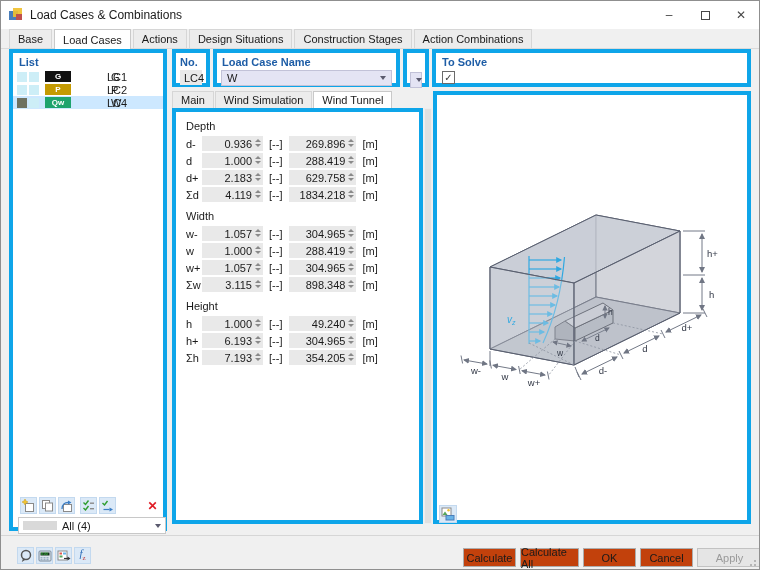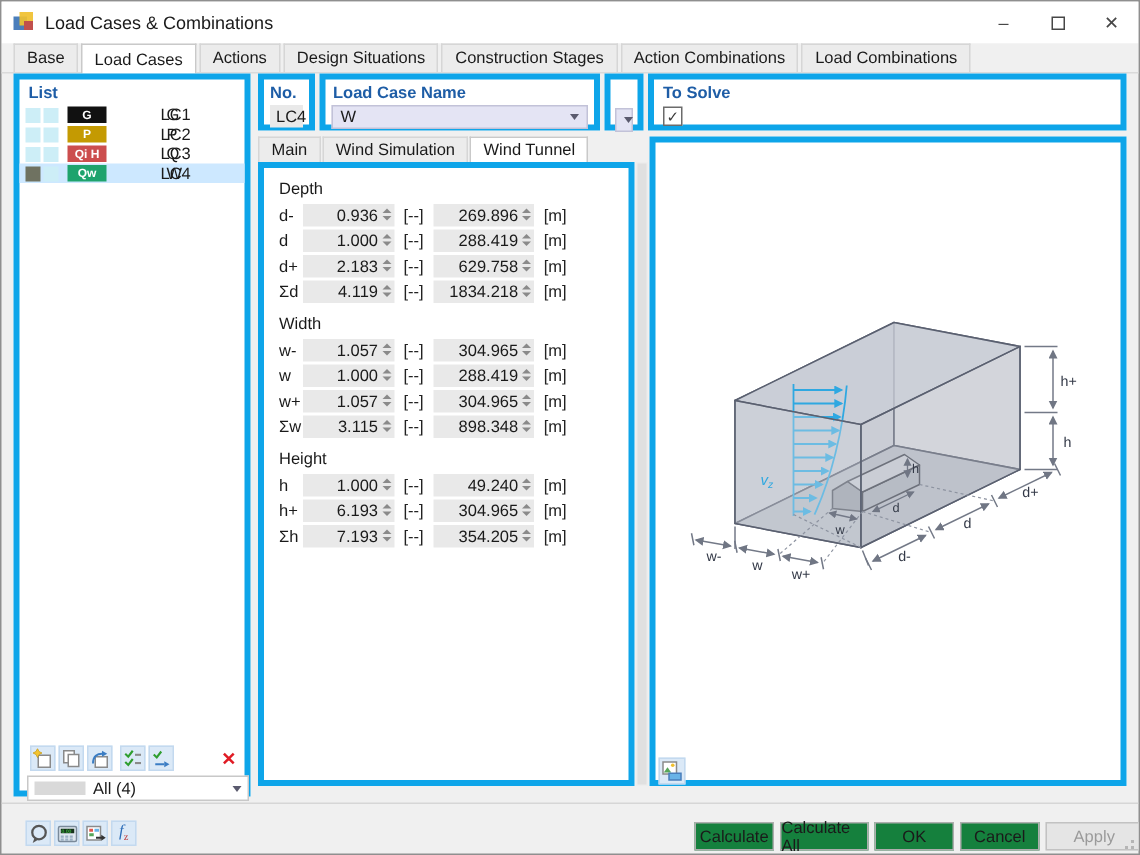--- a/index.html
+++ b/index.html
@@ -58,21 +58,21 @@
   .spin .dn { border-top:3px solid #8a8a8a; }
   
   .scrolltrack { position:absolute; left:423px; top:107px; width:8px; height:416px; background:#ededed; }
   .scrollthumb { position:absolute; left:1px; top:1px; width:6px; height:414px; background:#e0e0e0; }
   .imgbtn { position:absolute; left:2px; top:410px; width:18px; height:18px; background:#dbe9f7; border:1px solid #c3d9ef; display:flex; align-items:center; justify-content:center; }
   
   .footsep { position:absolute; left:0; top:534px; right:0; height:1px; background:#d6d6d6; }
   .ftool { position:absolute; top:546px; width:17px; height:17px; background:#dbe9f7; border:1px solid #c3d9ef; display:flex; align-items:center; justify-content:center; }
   .fx { font-family:"Liberation Serif", serif; color:#2b6cb8; font-style:italic; font-size:11px; line-height:1; }
   .fx sub { color:#c04040; font-size:7px; font-style:normal; }
-  .btn { position:absolute; top:547px; height:19px; background:#15803d; border:1px solid #adadad; display:flex; align-items:center; justify-content:center; font-size:11px; }
+  .btn { position:absolute; top:547px; height:19px; background:#c2410c; border:1px solid #adadad; display:flex; align-items:center; justify-content:center; font-size:11px; }
   .btn.disabled { background:#e5e5e5; border-color:#c2c2c2; color:#9a9a9a; }
   .grip { position:absolute; right:2px; bottom:2px; }
   svg text { font-family:"Liberation Sans", sans-serif; }
 </style>
 </head>
 <body>
 
 <div class="win">
 
   <div class="titlebar">
@@ -95,45 +95,37 @@
     </div>
   </div>
 
   <div class="tabbar">
     <span class="tab">Base</span>
     <span class="tab active">Load Cases</span>
     <span class="tab">Actions</span>
     <span class="tab">Design Situations</span>
     <span class="tab">Construction Stages</span>
     <span class="tab">Action Combinations</span>
-    <span class="tab">Load Combinations</span>
   </div>
 
   <div class="panel" style="left:8px; top:48px; width:158px; height:482px;">
     <div class="phead" style="padding:3px 6px 2px;">List</div>
     <div class="lrow">
       <span class="sq" style="background-color: rgb(205, 238, 247);"></span>
       <span class="sq"></span>
       <span class="badge" style="background-color: rgb(17, 17, 17);">G</span>
       <span class="lid">LC1</span>
       <span class="lname">G</span>
     </div>
     <div class="lrow">
       <span class="sq" style="background-color: rgb(205, 238, 247);"></span>
       <span class="sq"></span>
       <span class="badge" style="background-color: rgb(196, 154, 2);">P</span>
       <span class="lid">LC2</span>
       <span class="lname">P</span>
-    </div>
-    <div class="lrow">
-      <span class="sq" style="background-color: rgb(205, 238, 247);"></span>
-      <span class="sq"></span>
-      <span class="badge" style="background-color: rgb(204, 78, 78);">Qi H</span>
-      <span class="lid">LC3</span>
-      <span class="lname">Q</span>
     </div>
     <div class="lrow selected">
       <span class="sq" style="background-color: rgb(111, 114, 97);"></span>
       <span class="sq"></span>
       <span class="badge" style="background-color: rgb(30, 163, 109);">Qw</span>
       <span class="lid">LC4</span>
       <span class="lname">W</span>
     </div>
 
     <div class="ltools">

